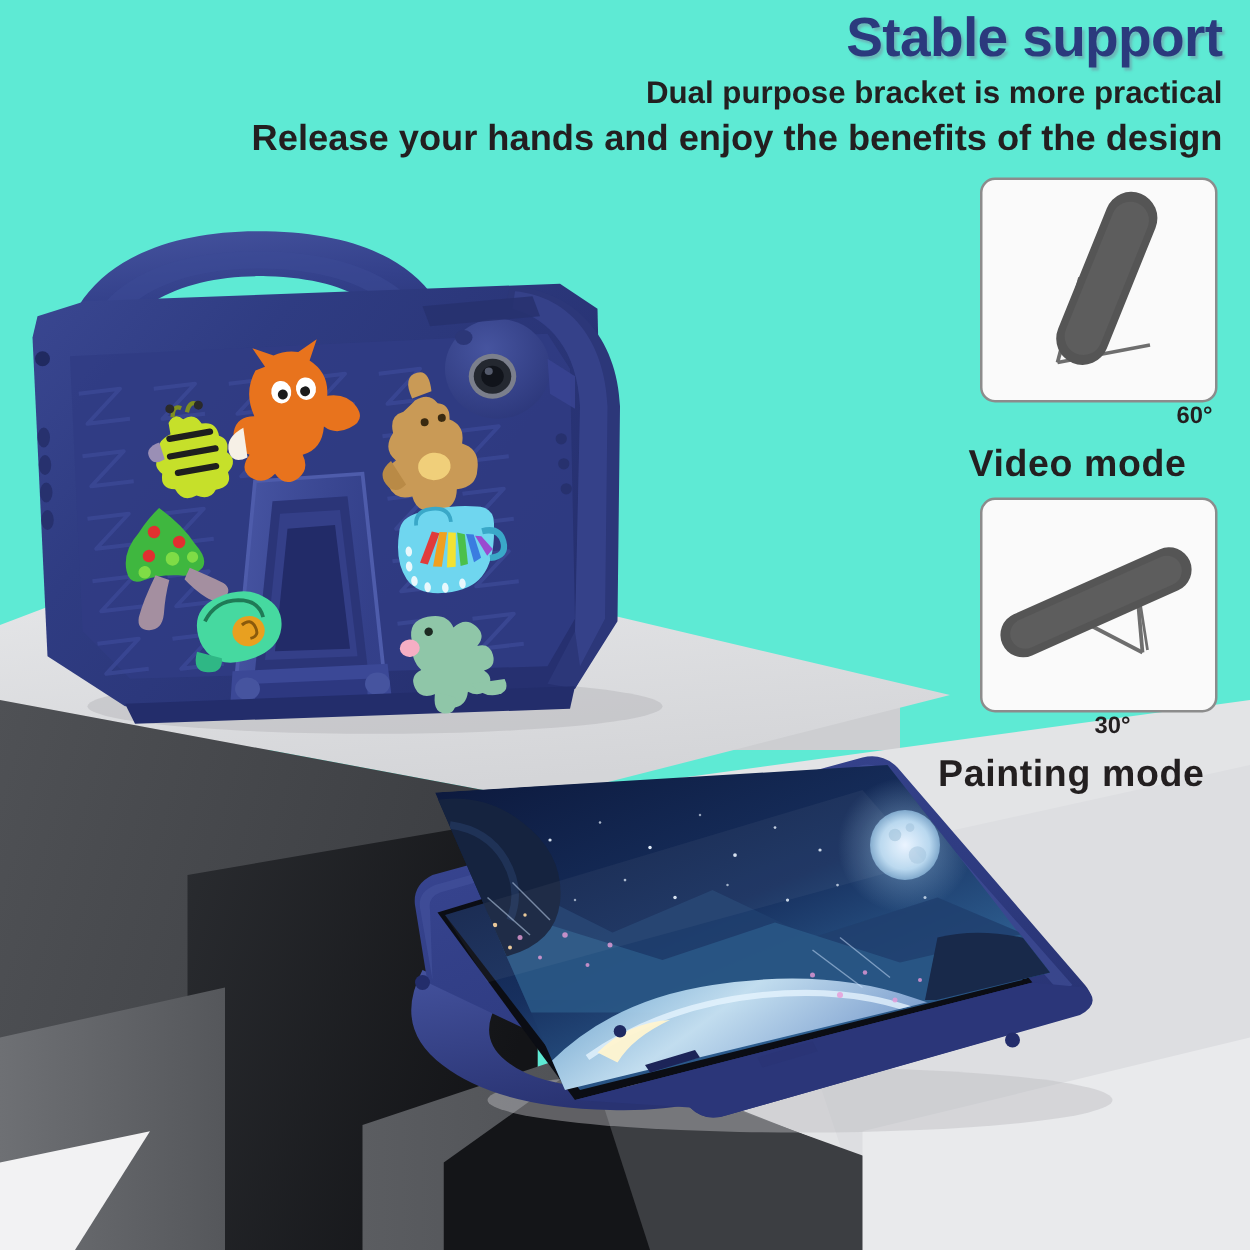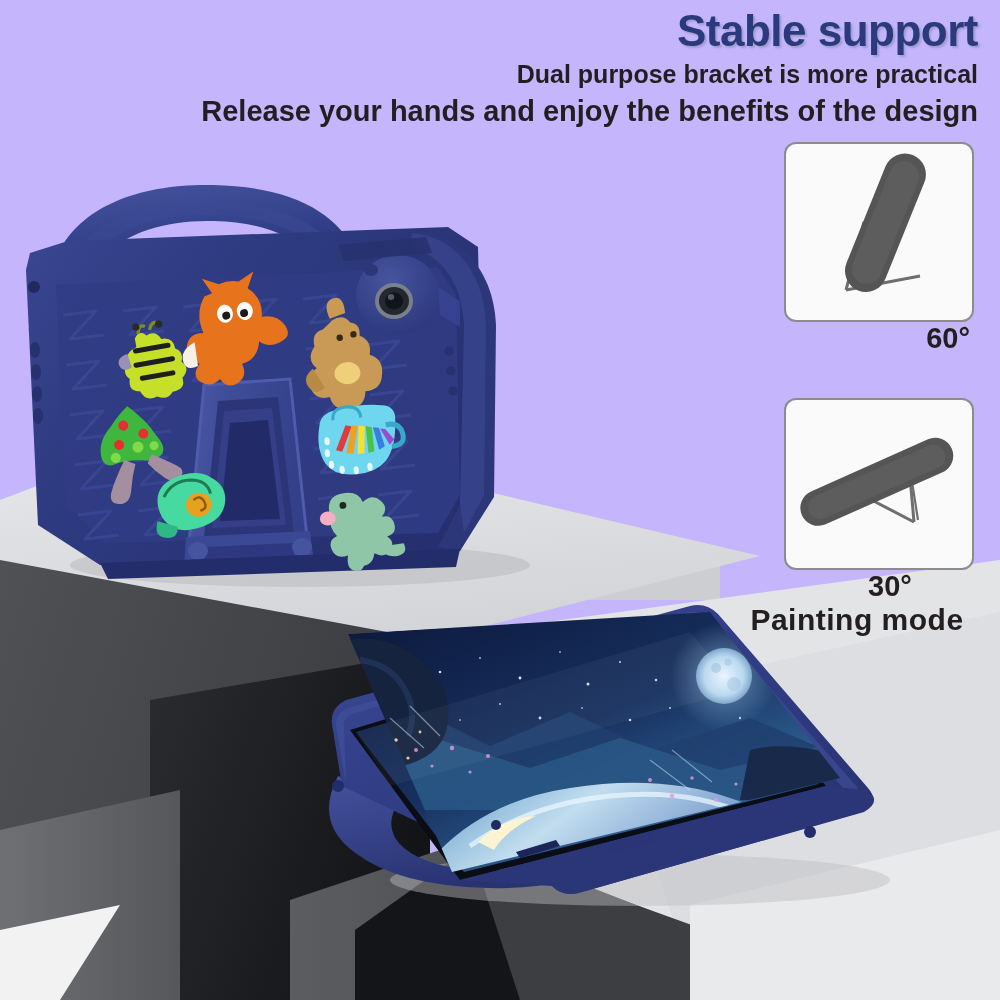--- a/index.html
+++ b/index.html
@@ -1,21 +1,21 @@
 <!DOCTYPE html>
 <html><head>
 <meta charset="utf-8">
 <style>
   html,body{margin:0;padding:0;}
   body{
     width:1000px;height:1000px;overflow:hidden;position:relative;
     background:#fbfbfb;
     font-family:"Liberation Sans", sans-serif;
   }
-  #stage{position:absolute;inset:0;width:1000px;height:1000px;overflow:hidden;background:#c4b5fd;}
+  #stage{position:absolute;inset:0;width:1000px;height:1000px;overflow:hidden;background:#5eead4;}
 
   
   .hd-wrap{position:absolute;left:0;top:0;width:1000px;z-index:40;}
   .hd-title{
     position:absolute;right:22px;top:6px;
     font-size:44px;font-weight:bold;letter-spacing:-0.5px;
     color:#2b3a7d;
     text-shadow:2px 2px 2px rgba(120,125,150,.45);
     white-space:nowrap;
   }
@@ -33,21 +33,21 @@
 
   
   .mode-card{
     position:absolute;
     border:2px solid #8c8c8c;border-radius:12px;
     background:#fafafa;
     z-index:35;
   }
   .mode-ang{
     position:absolute;z-index:36;
-    font-size:29px;font-weight:bold;color:#231f20;text-align:right;
+    font-size:19px;font-weight:bold;color:#231f20;text-align:right;
   }
   .mode-name{
     position:absolute;z-index:36;
     font-size:30px;font-weight:bold;color:#231f20;text-align:center;
     white-space:nowrap;letter-spacing:.5px;
   }
 </style>
 </head>
 <body>
 
@@ -442,20 +442,21 @@
       <path d="M60,146 L134,132" stroke="#6e6e6e" stroke-width="3" fill="none"></path>
       <path d="M78,78 L76,130" stroke="#6e6e6e" stroke-width="2.4" fill="none"></path>
 
       <g transform="rotate(22 100 80)">
         <rect x="78" y="6" width="42" height="146" rx="21" fill="#555555"></rect>
         <rect x="84" y="14" width="30" height="130" rx="15" fill="#5d5d5d"></rect>
       </g>
     </svg>
   </div>
   <div class="mode-ang" style="left:810px;top:322px;width:160px;">60°</div>
+  <div class="mode-name" style="left:730px;top:355px;width:264px;">Video mode</div>
 
   <div class="mode-card" style="left:784px;top:398px;width:186px;height:168px;">
     <svg width="182" height="164" viewBox="0 0 182 164" style="display:block;">
 
       <path d="M122,54 L128,122" stroke="#6e6e6e" stroke-width="3" fill="none"></path>
       <path d="M128,122 L78,96" stroke="#6e6e6e" stroke-width="3" fill="none"></path>
       <path d="M122,56 L132,120" stroke="#6e6e6e" stroke-width="2.2" fill="none"></path>
 
       <g transform="rotate(-24 90 80)">
         <rect x="8" y="64" width="164" height="36" rx="18" fill="#555555"></rect>

